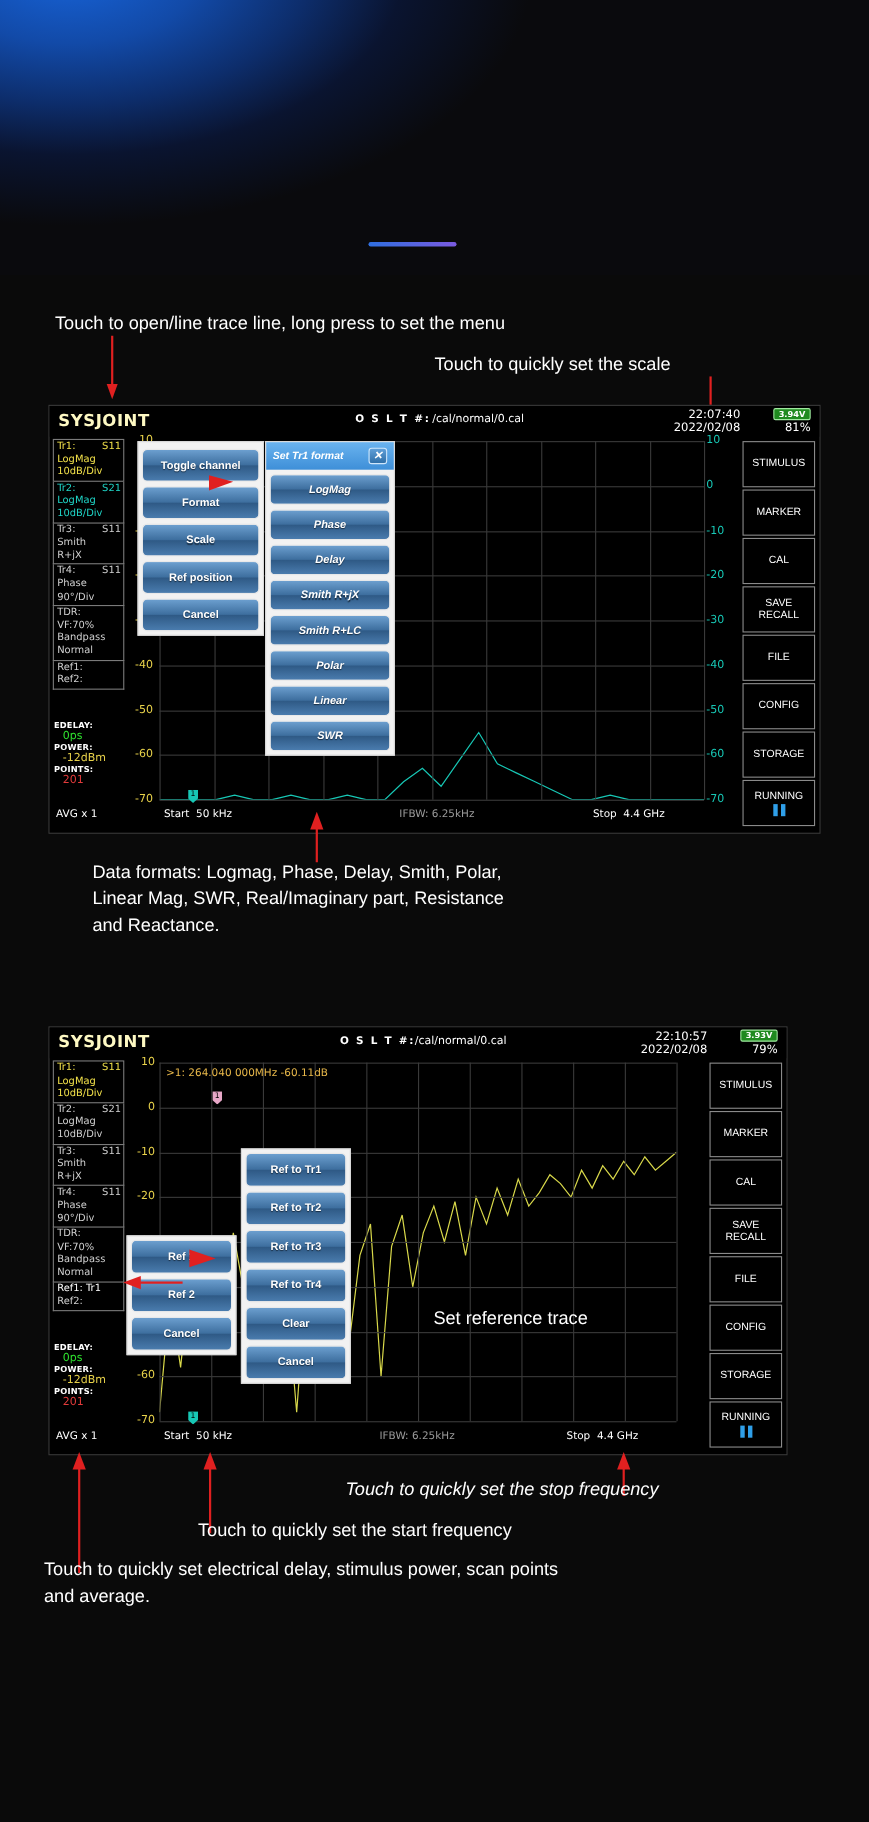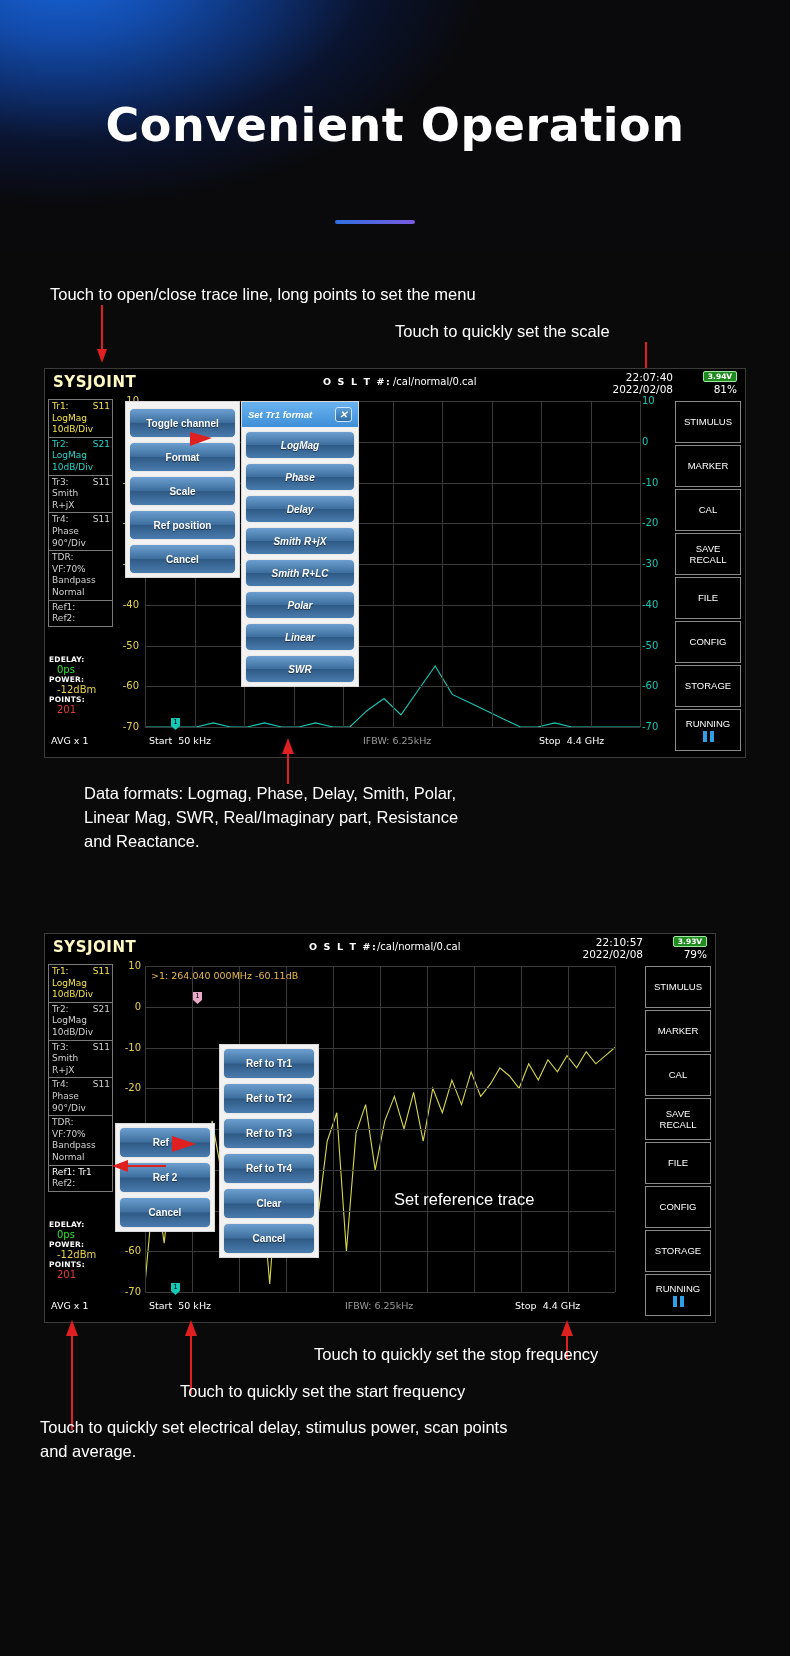--- a/index.html
+++ b/index.html
@@ -178,25 +178,24 @@
     clip-path: polygon(0 0, 100% 0, 100% 66%, 50% 100%, 0 66%);
   }
   .mkr-flag.pink { background: #e8a8c8; }
 
   svg.trace { position: absolute; left: 0; top: 0; }
 </style>
 </head>
 <body>
 
 <div class="hero">
-  <div class="hero-title">Convenient Operation</div>
   <div class="hero-rule"></div>
 </div>
 
-<div class="cap" style="left:50px; top:283px; width:660px;">Touch to open/close trace line, long points to set the menu</div>
+<div class="cap" style="left:50px; top:283px; width:660px;">Touch to open/line trace line, long press to set the menu</div>
 <div class="cap" style="left:395px; top:320px; width:380px;">Touch to quickly set the scale</div>
 
 <svg class="arrow" style="left:92px; top:305px;" width="20" height="60">
   <line x1="10" y1="0" x2="10" y2="48" stroke="#e02020" stroke-width="2"></line>
   <polygon points="10,58 5,44 15,44" fill="#e02020"></polygon>
 </svg>
 
 <svg class="arrow" style="left:636px; top:342px;" width="20" height="210">
   <line x1="10" y1="0" x2="10" y2="196" stroke="#e02020" stroke-width="2"></line>
   <polygon points="10,208 4,192 16,192" fill="#e02020"></polygon>
@@ -586,16 +585,16 @@
 </svg>
 <svg class="arrow" style="left:181px; top:1318px;" width="20" height="76">
   <line x1="10" y1="76" x2="10" y2="14" stroke="#e02020" stroke-width="2"></line>
   <polygon points="10,2 4,18 16,18" fill="#e02020"></polygon>
 </svg>
 <svg class="arrow" style="left:557px; top:1318px;" width="20" height="42">
   <line x1="10" y1="42" x2="10" y2="14" stroke="#e02020" stroke-width="2"></line>
   <polygon points="10,2 4,18 16,18" fill="#e02020"></polygon>
 </svg>
 
-<div class="cap" style="left:314px; top:1343px; width:460px;">Touch to quickly set the stop frequency</div>
+<div class="cap" style="left:314px; top:1343px; width:460px;font-style:italic;">Touch to quickly set the stop frequency</div>
 <div class="cap" style="left:180px; top:1380px; width:460px;">Touch to quickly set the start frequency</div>
 <div class="cap" style="left:40px; top:1416px; width:730px;">Touch to quickly set electrical delay, stimulus power, scan points
 and average.</div>
 
 </body></html>

